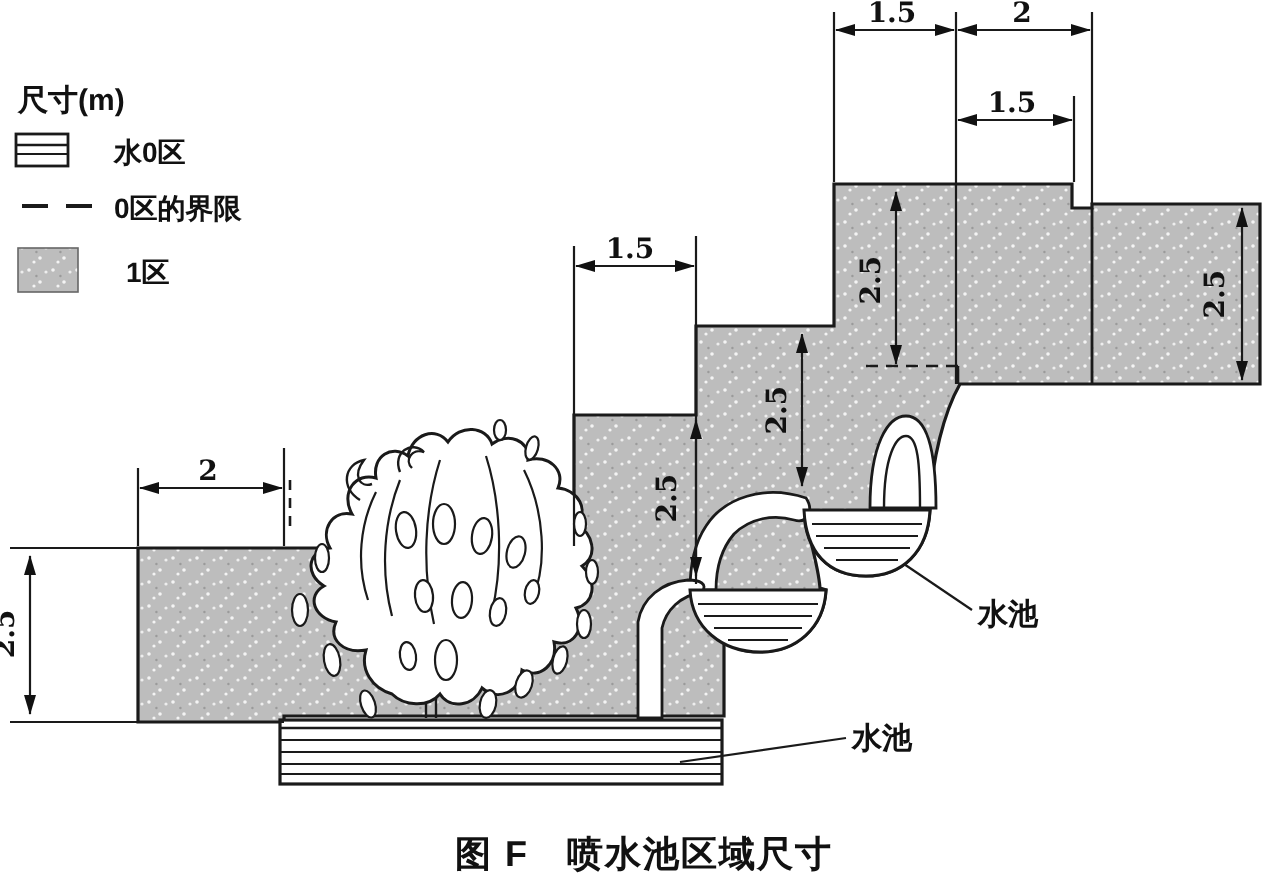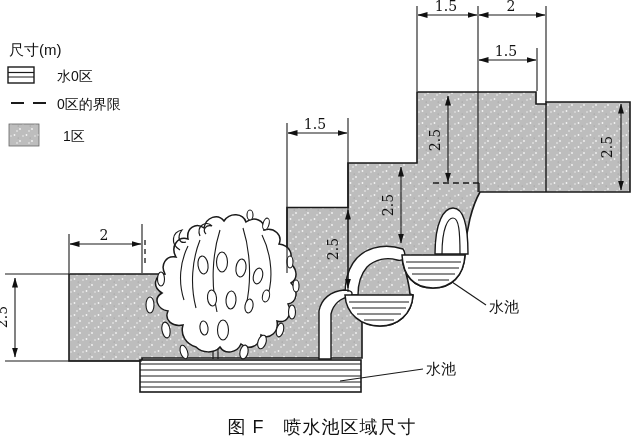--- a/index.html
+++ b/index.html
@@ -1,17 +1,17 @@
 <!DOCTYPE html>
 <html><head>
 <meta charset="utf-8">
 <style>
   html,body{margin:0;padding:0;background:#ffffff;}
   body{width:636px;height:441px;overflow:hidden;font-family:"Liberation Sans",sans-serif;}
-  #fig{position:relative;width:636px;height:441px;background:#fff;}
+  #fig{position:relative;width:636px;height:441px;background:#fff;font-weight:bold;}
   svg text{fill:#111;}
   .dim{font-family:"DejaVu Serif",serif;font-size:14px;}
   .cjk{font-family:"Liberation Sans",sans-serif;}
 </style>
 </head>
 <body>
 
 <div id="fig">
 <svg width="636" height="441" viewBox="0 0 636 441" xmlns="http://www.w3.org/2000/svg">
 

